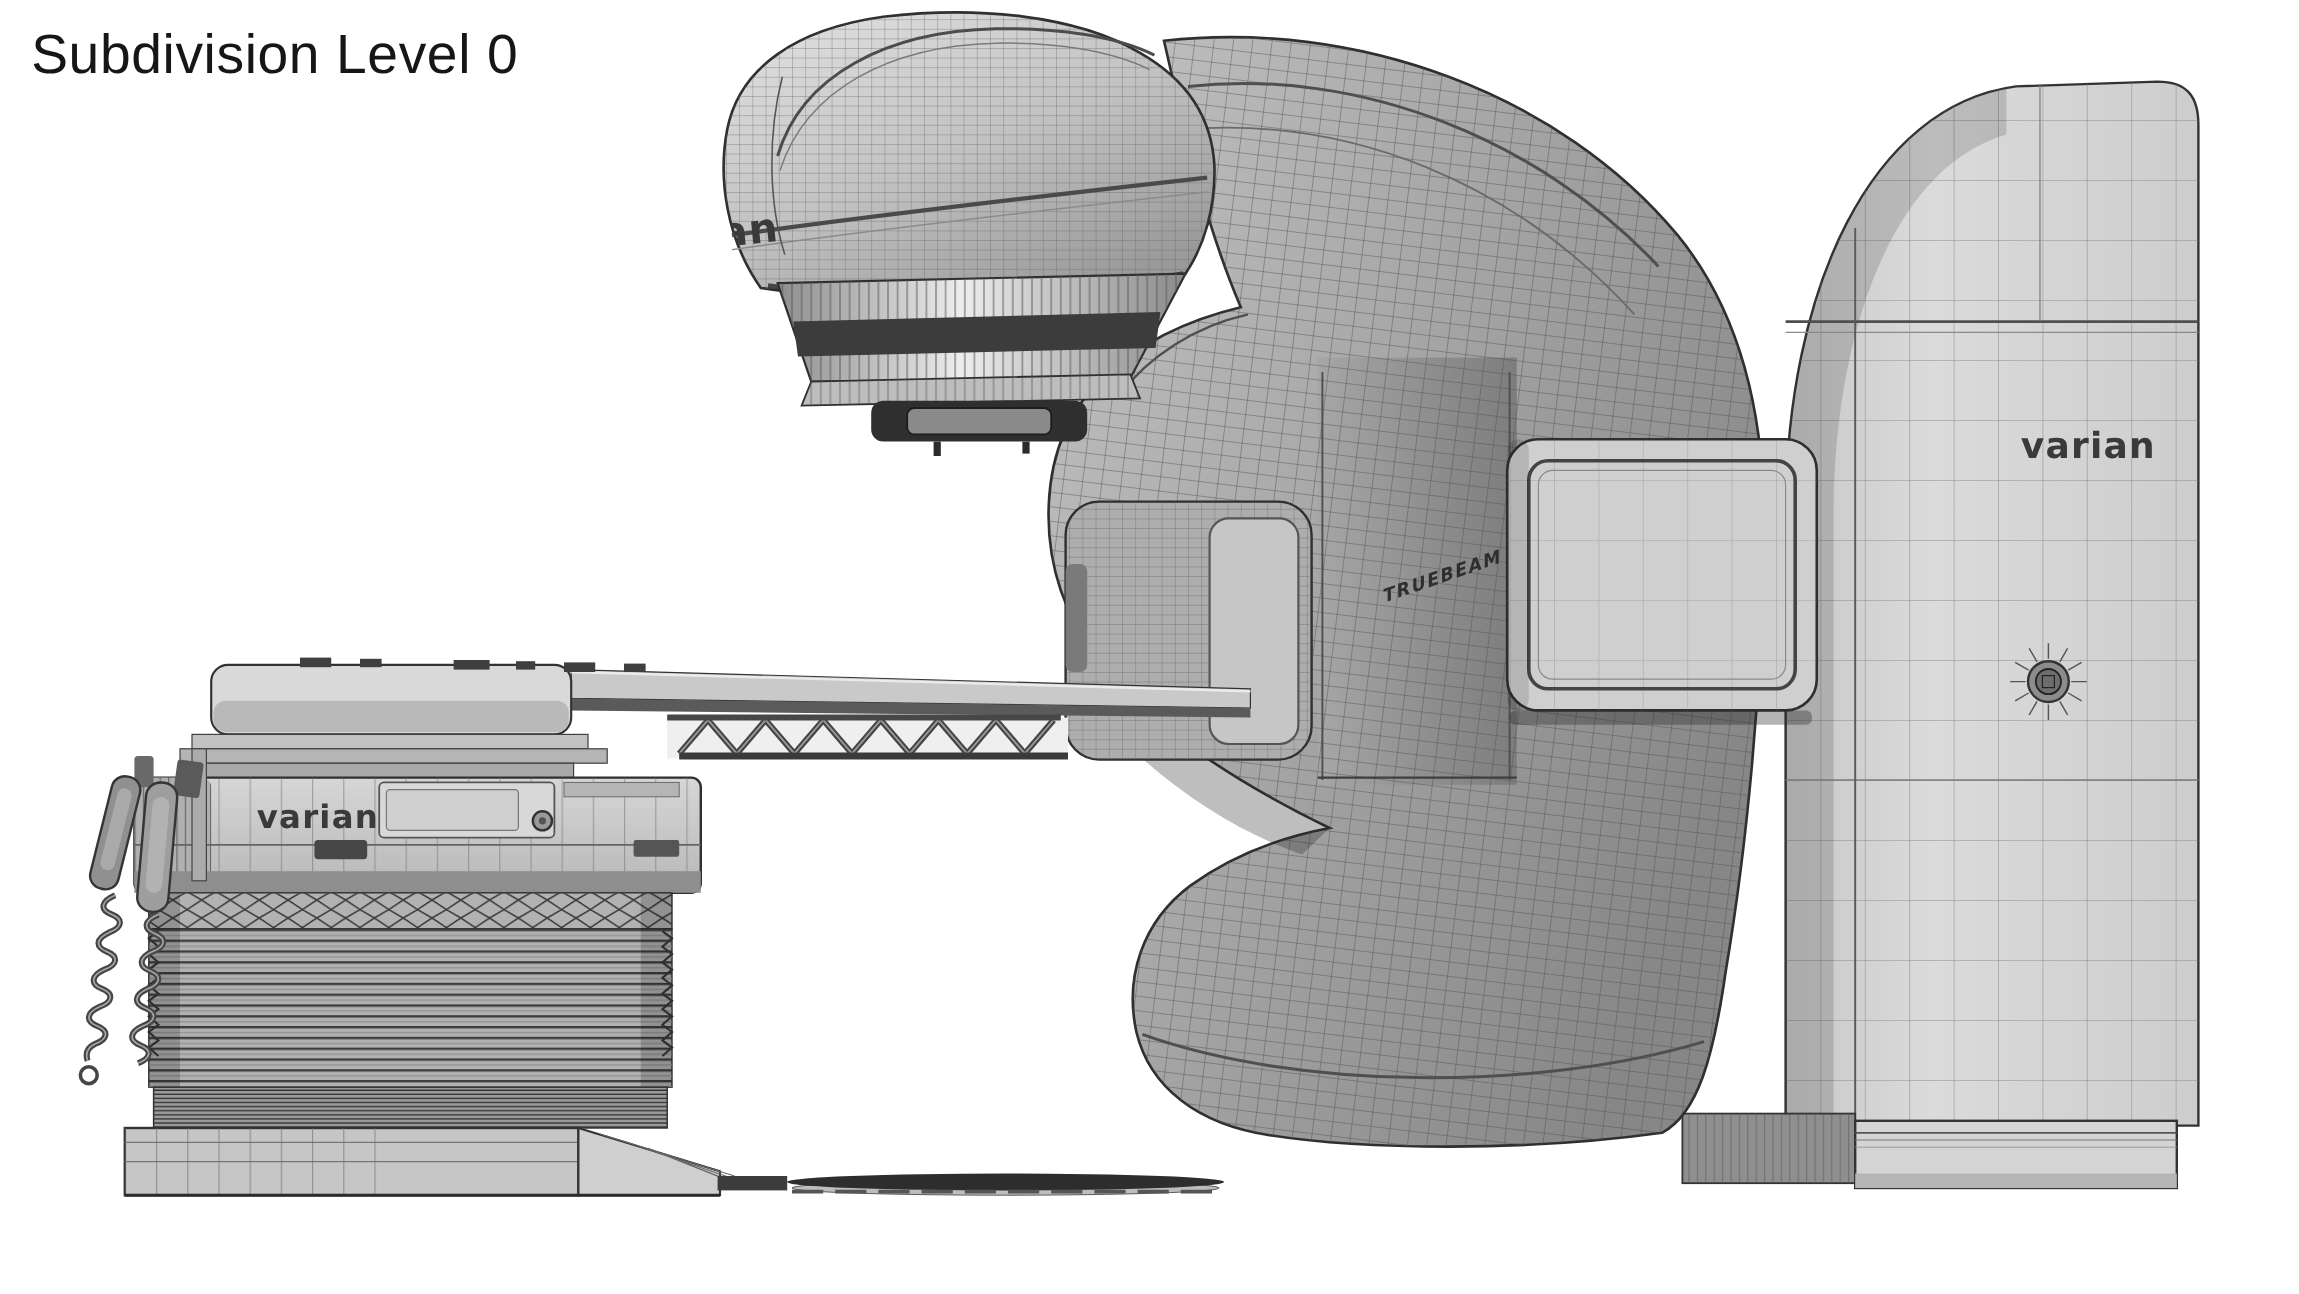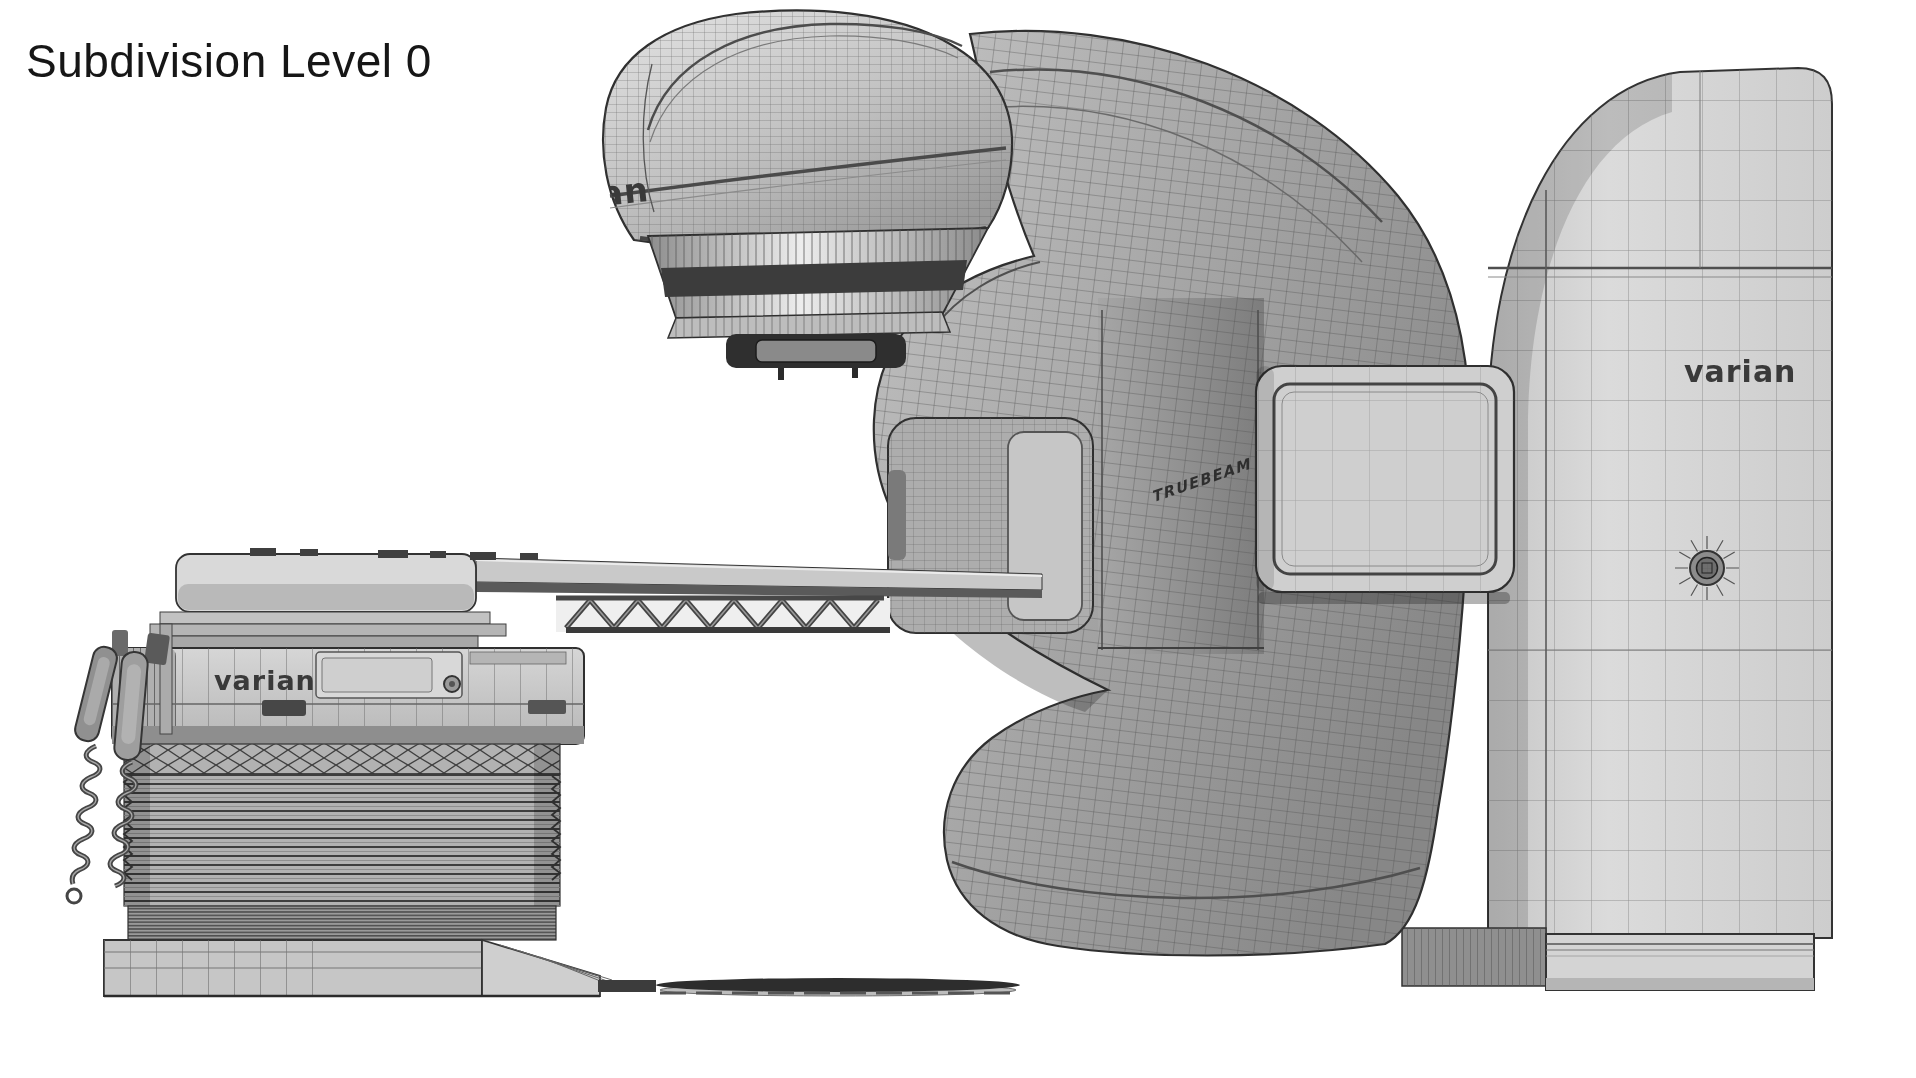--- a/index.html
+++ b/index.html
@@ -1,18 +1,18 @@
 <!DOCTYPE html>
 <html><head>
 <meta charset="utf-8">
 <style>
   html,body{margin:0;padding:0;background:#ffffff;}
   #stage{position:relative;width:1916px;height:1078px;background:#ffffff;overflow:hidden;
          font-family:"Liberation Sans",sans-serif;}
-  #caption{position:absolute;left:26px;top:34px;font-size:46px;font-weight:400;
+  #caption{position:absolute;left:26px;top:18px;font-size:46px;font-weight:400;
            letter-spacing:0.5px;color:#161616;}
   svg text{font-family:"DejaVu Sans",sans-serif;}
   .logo{font-weight:bold;fill:#3a3a3a;letter-spacing:1px;}
 </style>
 </head>
 <body>
 
 <div id="stage">
   <div id="caption">Subdivision Level 0</div>
 

